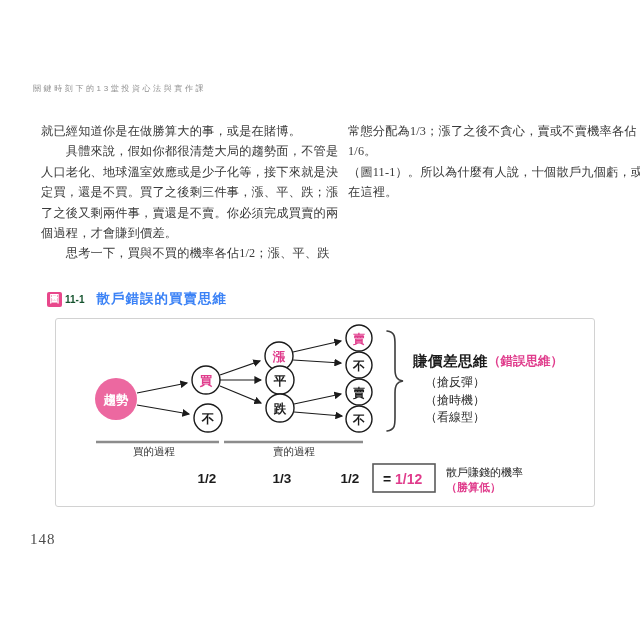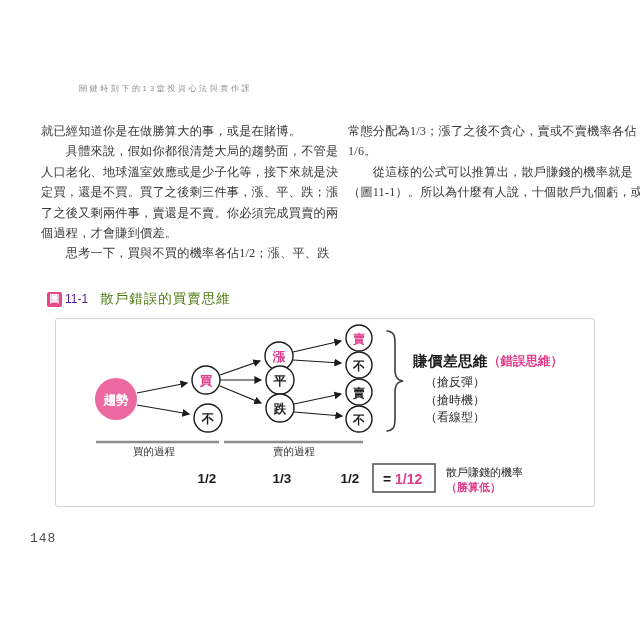--- a/index.html
+++ b/index.html
@@ -3,51 +3,51 @@
 <meta charset="utf-8">
 <style>
   html,body{margin:0;padding:0;}
   body{
     width:640px;height:640px;background:#ffffff;position:relative;overflow:hidden;
     font-family:"Liberation Serif", serif;
   }
   .running-head{
     position:absolute;left:33px;top:83px;
     font-family:"Liberation Sans", sans-serif;
-    font-size:8px;letter-spacing:2.6px;color:#8f8f8f;margin-left:46px;
+    font-size:8px;letter-spacing:2.6px;color:#8f8f8f;
   }
   .col{
     position:absolute;top:121px;width:286px;
     font-size:12.2px;line-height:20.4px;color:#3a3a3a;
     letter-spacing:0.2px;
   }
   .col-left{left:41px;}
   .col-right{left:348px;}
   .tline{white-space:nowrap;}
   .fig-caption{
     position:absolute;left:47px;top:291px;height:16px;
     font-family:"Liberation Sans", sans-serif;
     display:flex;align-items:center;
   }
   .fig-badge{
     display:inline-flex;align-items:center;justify-content:center;
     width:15px;height:15px;background:#e8478b;color:#ffffff;
     font-size:10px;font-weight:bold;border-radius:2px;margin-right:3px;
   }
-  .fig-num{color:#4c1d95;font-weight:normal;font-size:12px;margin-right:12px;}
-  .fig-title{color:#4d7c0f;font-weight:normal;font-size:13.5px;letter-spacing:1px;}
+  .fig-num{color:#14532d;font-weight:bold;font-size:10px;margin-right:12px;}
+  .fig-title{color:#3b82f6;font-weight:bold;font-size:13.5px;letter-spacing:1px;}
   .figure-box{
     position:absolute;left:55px;top:318px;width:538px;height:187px;
     border:1px solid #d2d2d2;border-radius:3px;background:#ffffff;
   }
   .figure-box svg{position:absolute;left:0;top:0;}
   .page-number{
     position:absolute;left:30px;top:531px;
-    font-family:Liberation Mono, monospace;
-    font-size:13px;color:#4c4c4c;letter-spacing:1px;
+    font-family:Liberation Serif, serif;
+    font-size:15px;color:#4c4c4c;letter-spacing:1px;
   }
   svg text{font-family:"Liberation Sans", sans-serif;}
 </style>
 </head>
 <body>
 
 <div class="running-head">關鍵時刻下的13堂投資心法與實作課</div>
 
 <div class="col col-left">
   <div class="tline">就已經知道你是在做勝算大的事，或是在賭博。</div>
@@ -55,22 +55,22 @@
   <div class="tline">人口老化、地球溫室效應或是少子化等，接下來就是決</div>
   <div class="tline">定買，還是不買。買了之後剩三件事，漲、平、跌；漲</div>
   <div class="tline">了之後又剩兩件事，賣還是不賣。你必須完成買賣的兩</div>
   <div class="tline">個過程，才會賺到價差。</div>
   <div class="tline">　　思考一下，買與不買的機率各佔1/2；漲、平、跌</div>
 </div>
 
 <div class="col col-right">
   <div class="tline">常態分配為1/3；漲了之後不貪心，賣或不賣機率各佔</div>
   <div class="tline">1/6。</div>
-  <div class="tline">　　從這樣的公式可以推算出，散戶賺錢的機率就是</div>
   <div class="tline">（圖11-1）。所以為什麼有人說，十個散戶九個虧，或</div>
+  <div class="tline">在這裡。</div>
 </div>
 
 <div class="fig-caption">
   <span class="fig-badge">圖</span>
   <span class="fig-num">11-1</span>
   <span class="fig-title">散戶錯誤的買賣思維</span>
 </div>
 
 <div class="figure-box">
   <svg width="538" height="187" viewBox="0 0 538 187">

